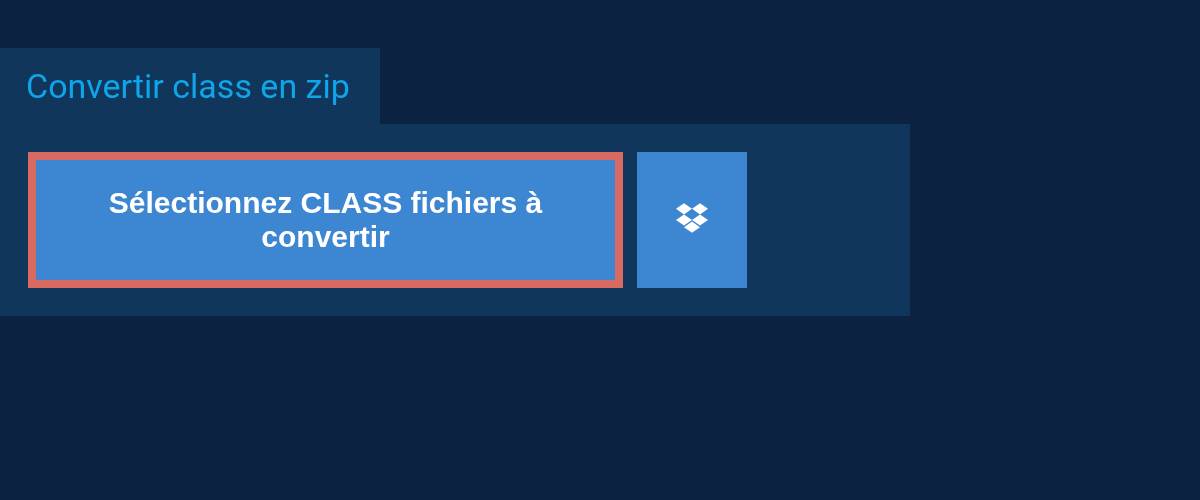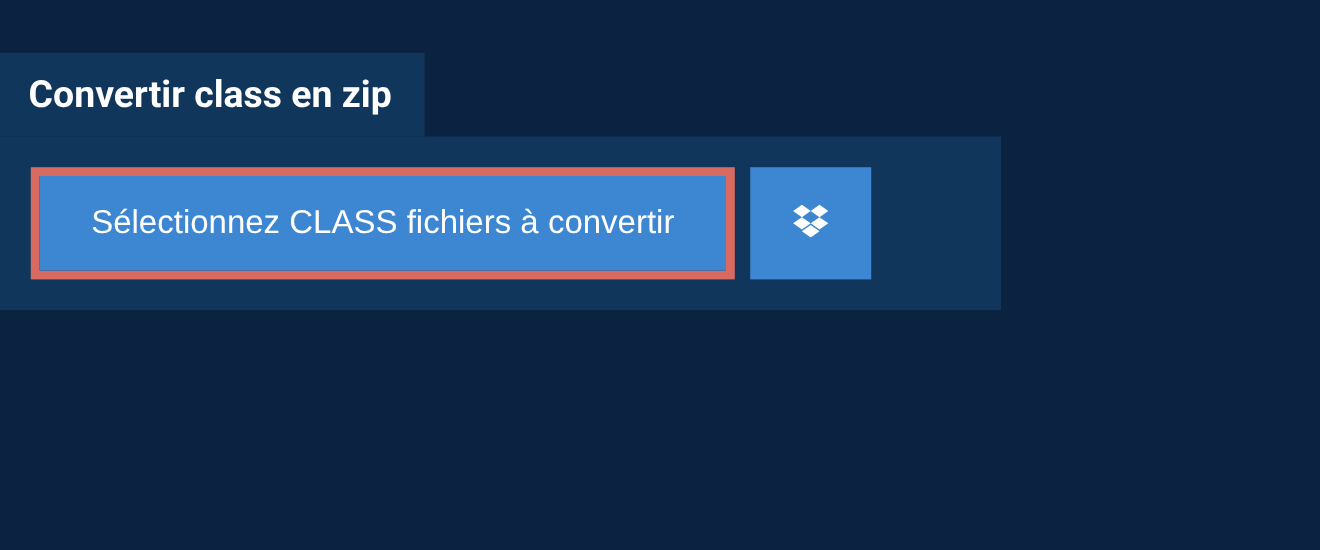--- a/index.html
+++ b/index.html
@@ -13,23 +13,23 @@
       background: #0b2340;
       font-family: -apple-system, BlinkMacSystemFont, "Segoe UI", Roboto, Helvetica, Arial, sans-serif;
       overflow: hidden;
     }
     .tab-bar {
       display: flex;
       margin-top: 48px;
     }
     .tab {
       background: #11365b;
-      color: #ffffff;
+      color: #0ea5e9;
       font-size: 34px;
-      font-weight: 700;
+      font-weight: 400;
       padding: 18px 30px 18px 26px;
       display: inline-block;
     }
     .panel {
       background: #11365b;
       padding: 28px;
       width: 910px;
     }
     .button-row {
       display: flex;
@@ -37,30 +37,30 @@
       gap: 0;
     }
     .highlight-wrap {
       border: 8px solid #d96a61;
       display: inline-block;
     }
     .select-btn {
       background: #3d86d1;
       color: #ffffff;
       font-size: 30px;
-      font-weight: 400;
+      font-weight: 700;
       padding: 26px 44px;
       border: none;
       cursor: pointer;
       display: flex;
       align-items: center;
       justify-content: center;
       height: 100%;
       min-height: 86px;
-      width: 624px;
+      width: 579px;
     }
     .dropbox-btn {
       background: #3d86d1;
       border: none;
       cursor: pointer;
       width: 110px;
       margin-left: 14px;
       display: flex;
       align-items: center;
       justify-content: center;

